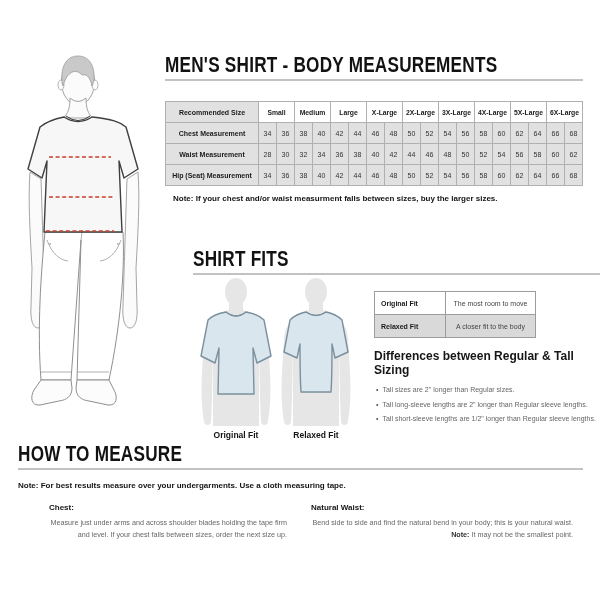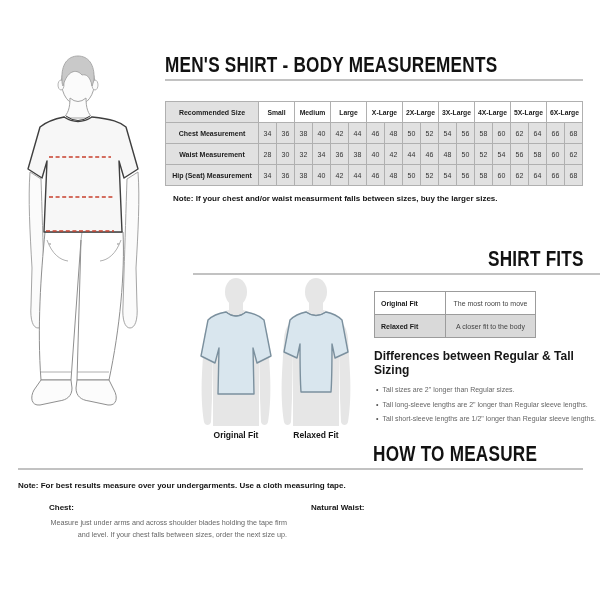--- a/index.html
+++ b/index.html
@@ -1,20 +1,20 @@
 <!DOCTYPE html>
 <html><head>
 <meta charset="utf-8">
 <style>
   html,body{margin:0;padding:0;background:#fff;}
   #canvas{position:relative;width:600px;height:600px;background:#ffffff;overflow:hidden;
           font-family:"Liberation Sans",sans-serif;color:#1a1a1a;}
   .sec{position:absolute;}
   
-  .hd{height:24px;white-space:nowrap;text-align:right;}
+  .hd{height:24px;white-space:nowrap;}
   .hd span{display:inline-block;transform:scaleX(0.78);transform-origin:0 100%;
            font-weight:700;font-size:22px;letter-spacing:0.3px;color:#121212;}
   .rule{height:0;border-top:2px solid #c2c2c2;margin-top:3px;}
   .note{font-size:8px;font-weight:700;color:#141414;margin:0;}
 
   
   .bm-table{position:absolute;left:0;top:49px;width:418px;border-collapse:collapse;
             table-layout:fixed;}
   .bm-table th,.bm-table td{border:1px solid #b0b0b0;height:20px;padding:0;
             text-align:center;vertical-align:middle;overflow:hidden;}
@@ -224,16 +224,19 @@
     <div class="rule"></div>
     <p class="note how-note">Note: For best results measure over your undergarments. Use a cloth measuring tape.</p>
 
     <div class="how-col" style="left:0;width:238px;">
       <h4>Chest:</h4>
       <p><span>Measure just under arms and across shoulder blades holding the tape firm and level. If your chest falls between sizes, order the next size up.</span></p>
     </div>
 
     <div class="how-col" style="left:262px;width:262px;">
       <h4>Natural Waist:</h4>
+      <p><span>Bend side to side and find the natural bend in your body; this is your natural waist.</span>
+        <strong>Note:</strong>
+        <span>It may not be the smallest point.</span></p>
     </div>
   </section>
 
 </div>
 
 </body></html>

